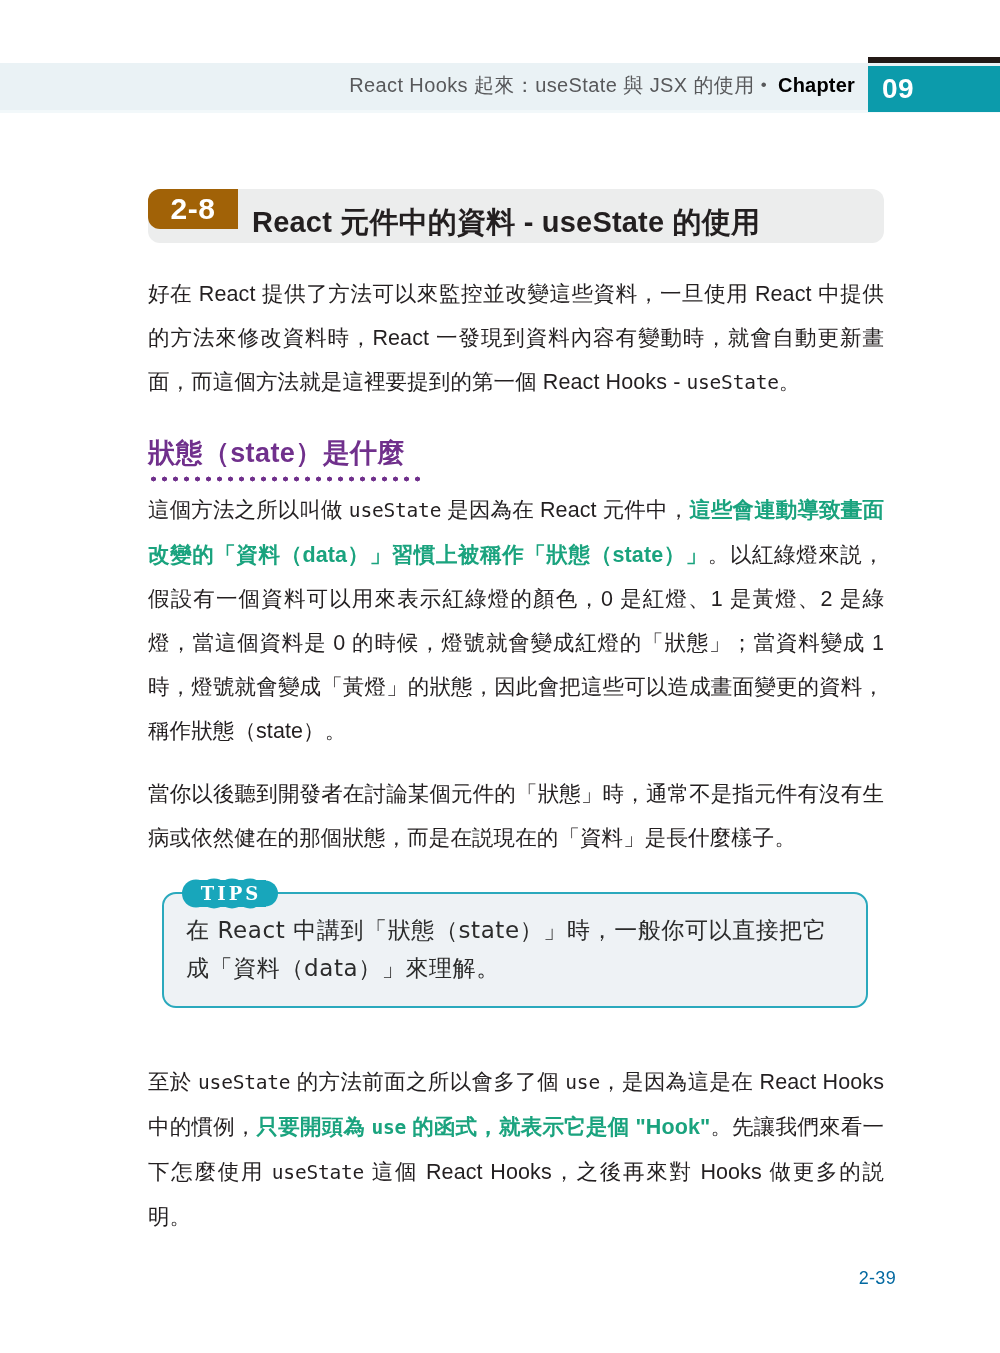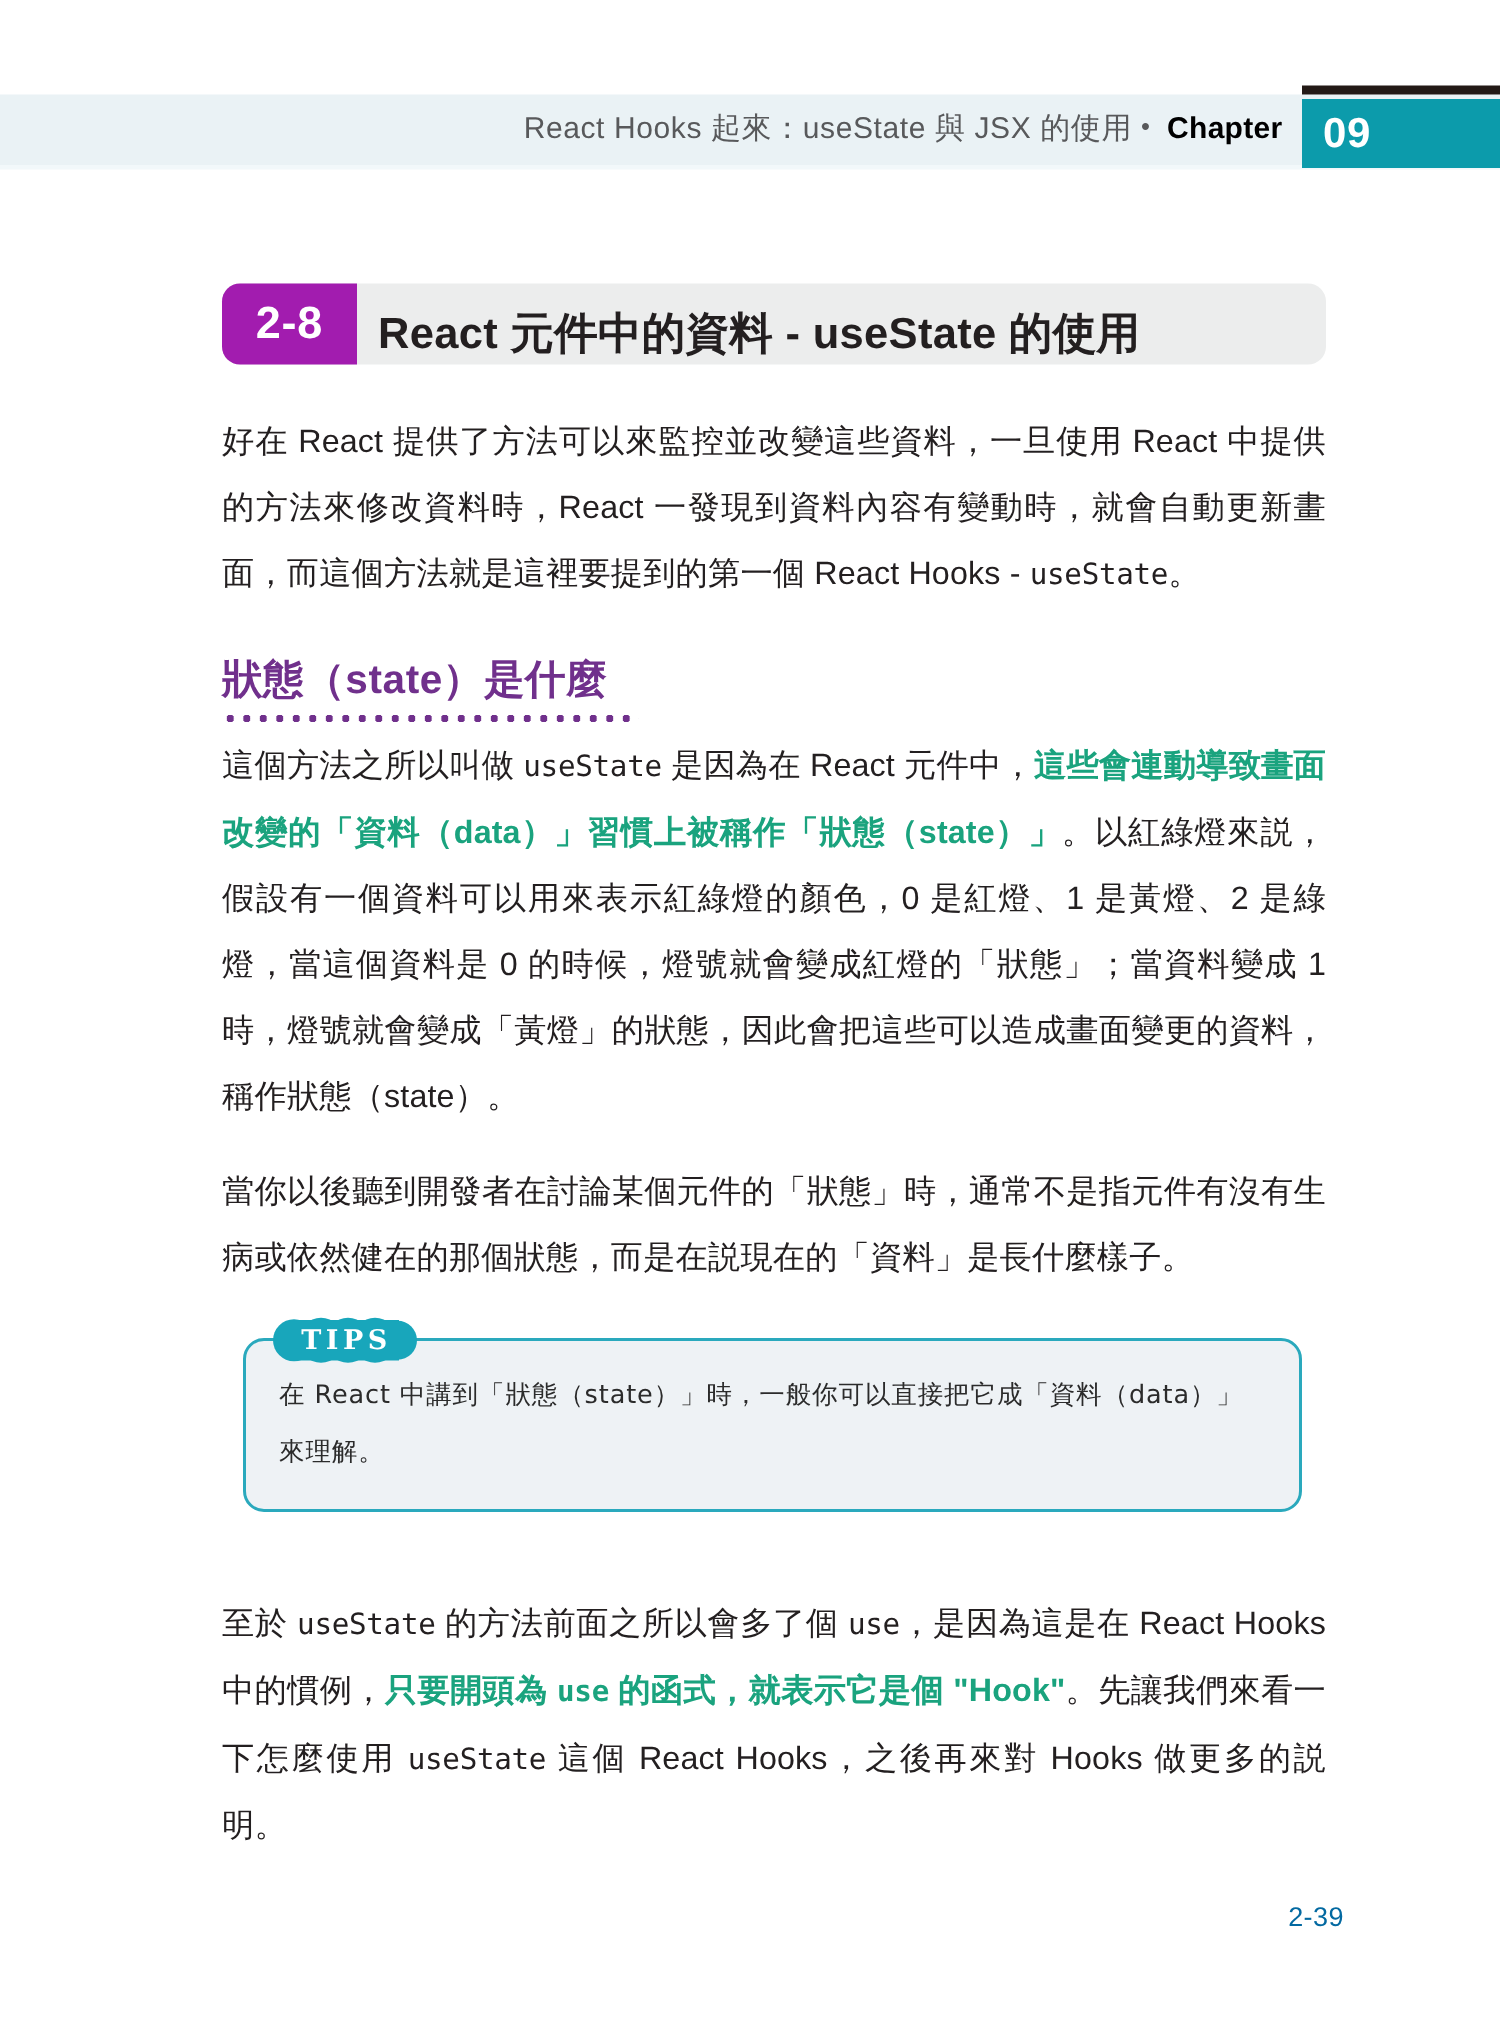--- a/index.html
+++ b/index.html
@@ -96,22 +96,22 @@
     width: 736px;
     height: 54px;
     background: #eceded;
     border-radius: 12px;
   }
   .section-bar .num-chip {
     position: absolute;
     left: 0;
     top: 0;
     width: 90px;
-    height: 54px;
-    background: #a21caf;
+    height: 40px;
+    background: #a16207;
     border-radius: 12px 0 0 12px;
     color: #ffffff;
     font-size: 30px;
     font-weight: bold;
     display: flex;
     align-items: center;
     justify-content: center;
     letter-spacing: 0.5px;
   }
   .section-bar .sec-title {
@@ -220,21 +220,21 @@
     font-weight: bold;
     font-size: 18px;
     letter-spacing: 1px;
   }
   .tips-text {
     position: absolute;
     left: 22px;
     top: 17px;
     width: 660px;
     font-family: "DejaVu Sans", "Liberation Sans", sans-serif;
-    font-size: 17px;
+    font-size: 23px;
     line-height: 38px;
     color: #2b2b2b;
     letter-spacing: 0.6px;
   }
 
   
   .page-number {
     position: absolute;
     right: 104px;
     top: 1268px;

